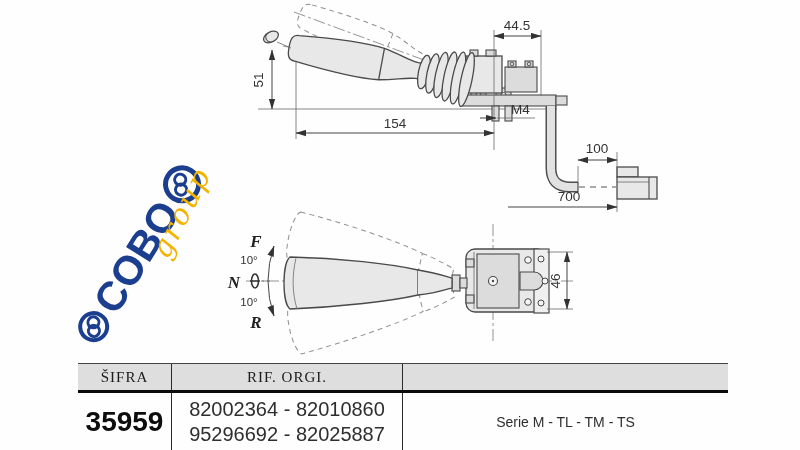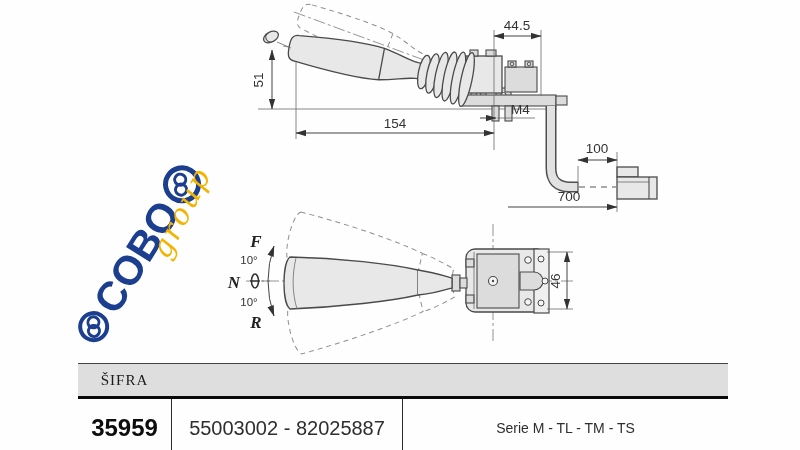--- a/index.html
+++ b/index.html
@@ -33,24 +33,24 @@
   #group{position:absolute;left:110px;top:27px;transform:rotate(-5deg);
          font-family:"DejaVu Serif",serif;font-style:italic;font-size:29px;
          color:#f2b400;letter-spacing:2px;}
 
   
   #ptable{left:78px;top:363px;width:650px;border-top:1px solid #444;}
   .trow{display:grid;grid-template-columns:93px 232px 325px;}
   .thead{background:#dedede;border-bottom:3px solid #0a0a0a;}
   .cell{display:flex;align-items:center;justify-content:center;text-align:center;box-sizing:border-box;}
   .csep{border-left:1.5px solid #2a2a2a;border-right:1.5px solid #2a2a2a;}
-  .thead .cell{height:32px;font-family:"Liberation Serif",serif;font-size:15px;
+  .thead .cell{height:26px;font-family:"Liberation Serif",serif;font-size:15px;
                letter-spacing:1px;color:#1b1b1b;}
   .tdata .cell{height:58px;}
-  .code{font-size:24px;font-weight:bold;color:#0d0d0d;text-align:right;}
+  .code{font-size:28px;font-weight:bold;color:#0d0d0d;text-align:right;}
   .refs{flex-direction:column;font-size:20px;color:#2e2e2e;line-height:1.25;}
   .usage{font-size:14px;color:#2e2e2e;}
 </style>
 </head>
 <body>
 
 <div id="page">
 
   <svg id="drawing" class="abs" width="800" height="360" viewBox="0 0 800 360">
     <defs>
@@ -236,23 +236,25 @@
     <span class="ring ring-lg">
         <i class="c1"></i>
         <i class="c2"></i>
       </span>
     <span id="group">group</span>
   </div>
 
   <div id="ptable" class="abs">
     <div class="trow thead">
       <div class="cell">ŠIFRA</div>
+      <div class="cell csep">RIF. ORGI.</div>
     </div>
     <div class="trow tdata">
       <div class="cell code">35959</div>
       <div class="cell csep refs">
-        <span>55003002 - 82025887</span>
+        <span>82002364 - 82010860</span>
+        <span>95296692 - 82025887</span>
       </div>
       <div class="cell usage">Serie M - TL - TM - TS</div>
     </div>
   </div>
 
 </div>
 
 </body></html>

